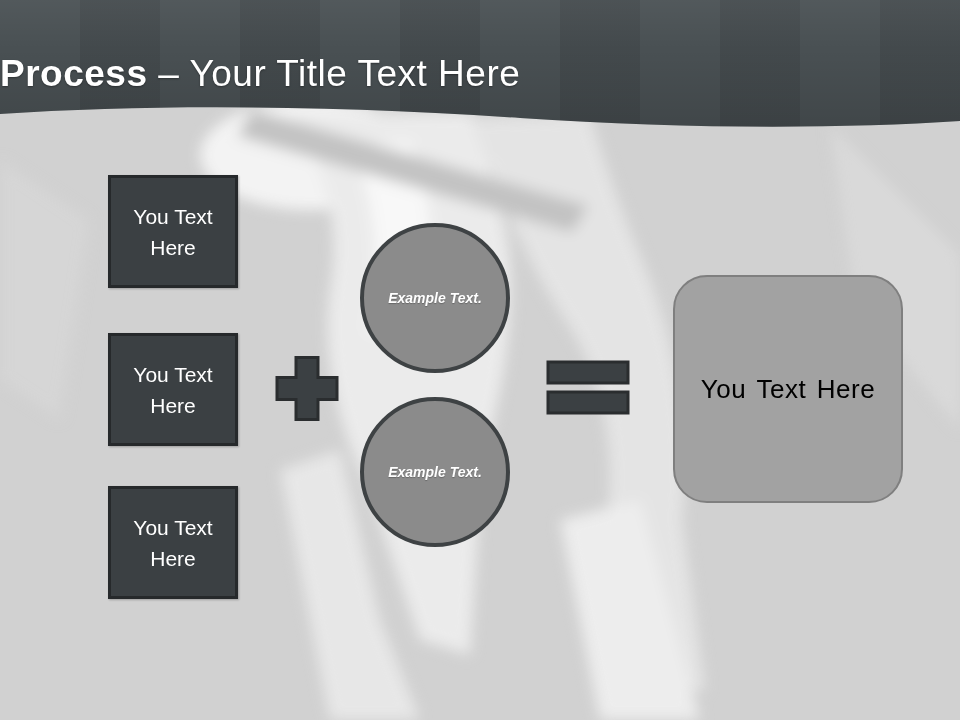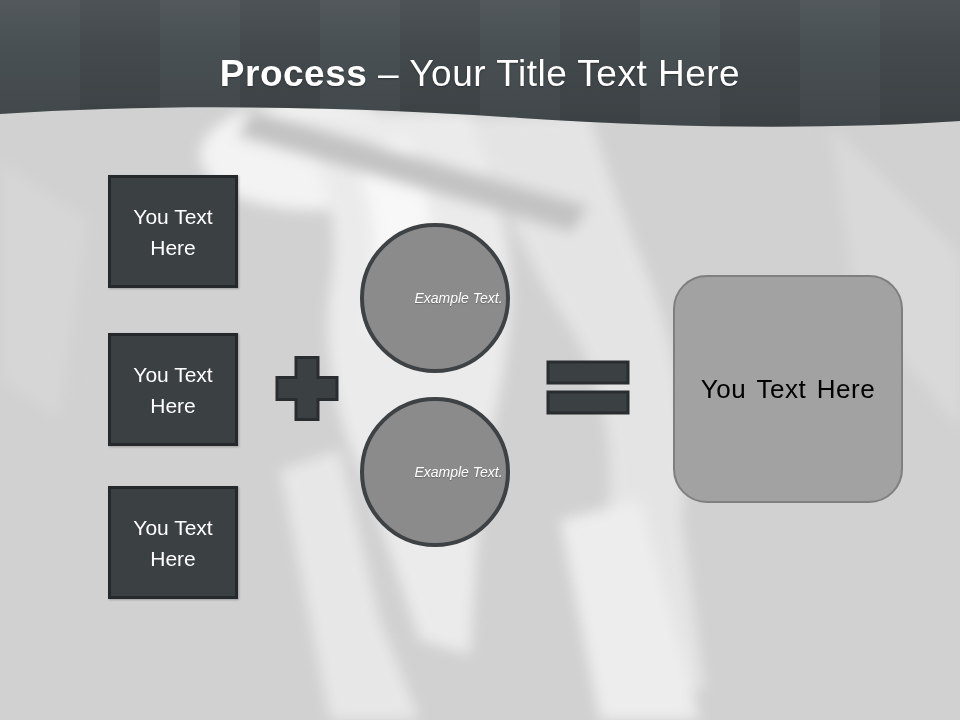--- a/index.html
+++ b/index.html
@@ -33,21 +33,21 @@
   .header{
     position:absolute;left:0;top:0;width:960px;height:140px;
     background-color:var(--header-dark);
     background-image:
       linear-gradient(to bottom, rgba(255,255,255,0.05) 0%, rgba(0,0,0,0.00) 35%, rgba(0,0,0,0.14) 100%),
       repeating-linear-gradient(to right, rgba(255,255,255,0.025) 0 80px, rgba(0,0,0,0.035) 80px 160px);
     clip-path: path("M0,0 L960,0 L960,121 C840,129 680,129 520,118 C330,105 150,104 0,114 Z");
   }
   .title{
     position:absolute;left:0;top:52px;width:960px;
-    text-align:center;color:var(--title-text);
+    text-align:left;color:var(--title-text);
     font-size:37px;line-height:44px;letter-spacing:0.5px;
     text-shadow:0 1px 2px rgba(0,0,0,0.35);
     white-space:pre;
   }
   .title .bold{font-weight:700;}
   .step-box{
     position:absolute;left:108px;width:130px;height:113px;
     box-sizing:border-box;
     background:var(--step-box-fill);
     border:3px solid var(--step-box-border);
@@ -61,23 +61,23 @@
   .step-2{top:333px;}
   .step-3{top:486px;}
   .op-svg{position:absolute;}
   .plus-svg{left:274px;top:354px;}
   .equals-svg{left:545px;top:358px;}
   .example-circle{
     position:absolute;width:150px;height:150px;border-radius:50%;
     box-sizing:border-box;
     background:var(--circle-fill);
     border:4px solid var(--circle-border);
-    display:flex;align-items:center;justify-content:flex-end;
+    display:flex;align-items:center;justify-content:center;
     text-align:center;color:var(--circle-text);
-    font-size:14px;line-height:23px;font-weight:400;font-style:italic;
+    font-size:14px;line-height:23px;font-weight:700;font-style:italic;
     text-shadow:0 1px 1px rgba(0,0,0,0.25);
   }
   .circle-1{left:360px;top:223px;}
   .circle-2{left:360px;top:397px;}
   .example-circle .circle-label{width:95px;}
   .result-box{
     position:absolute;left:673px;top:275px;width:230px;height:228px;
     box-sizing:border-box;border-radius:34px;
     background:var(--result-fill);
     border:2px solid var(--result-border);

